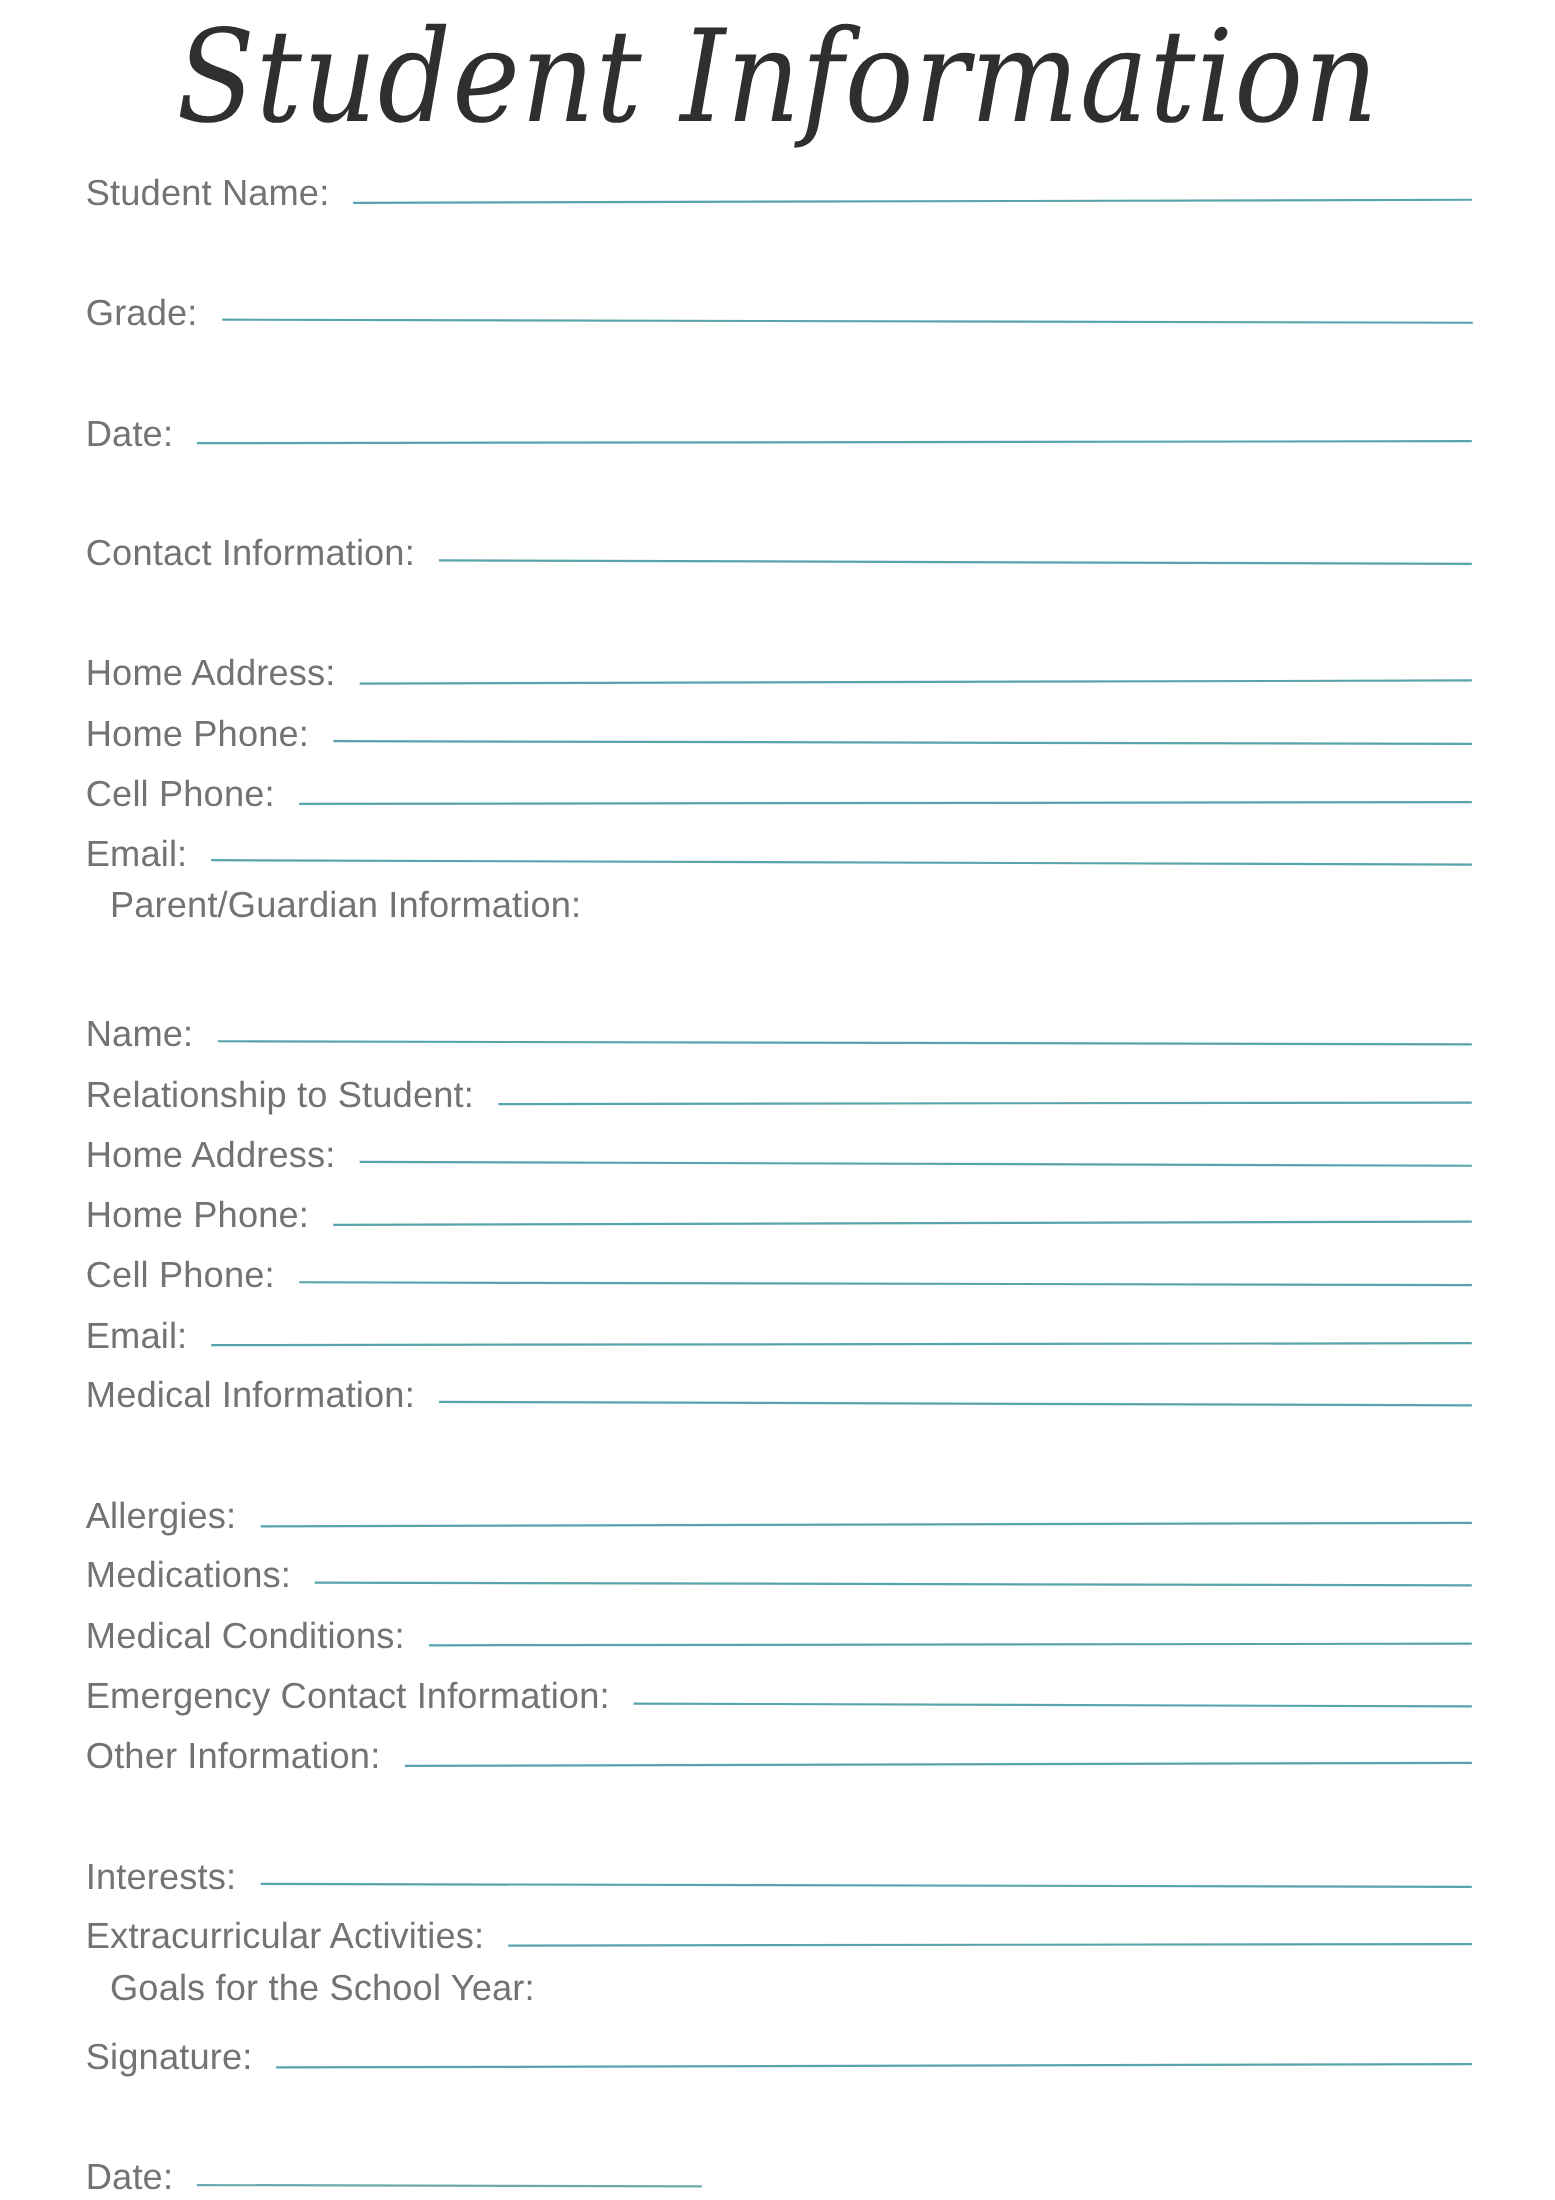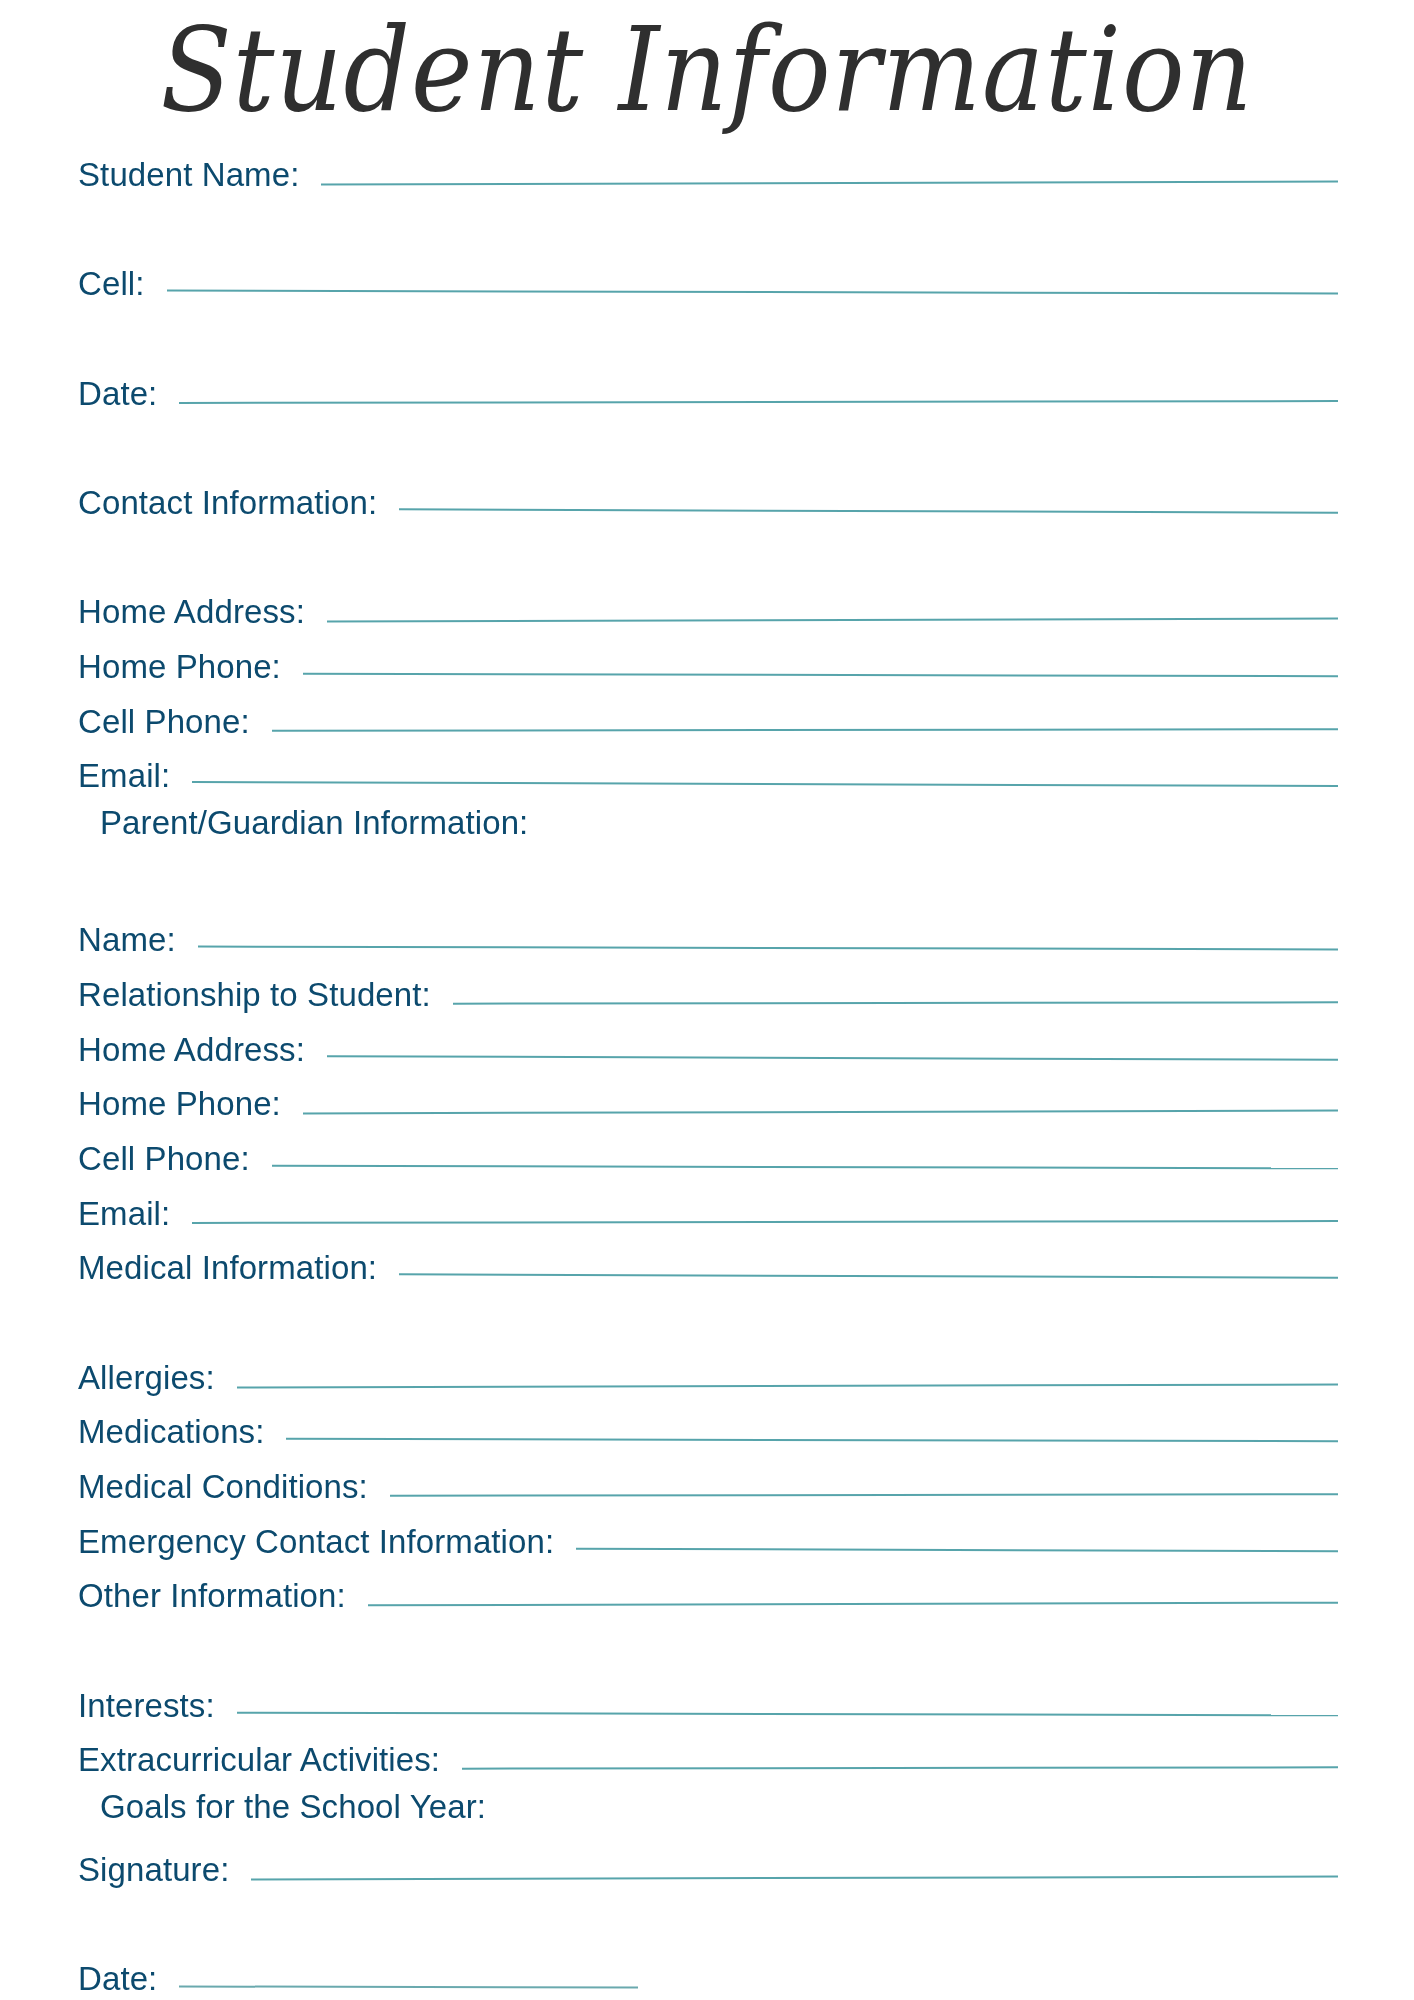--- a/index.html
+++ b/index.html
@@ -58,21 +58,21 @@
     display: flex;
     align-items: baseline;
     white-space: nowrap;
   }
 
   .row .label {
     font-family: "Liberation Sans", sans-serif;
     font-weight: 400;
     font-size: 33px;
     line-height: 38px;
-    color: #0c4a6e;
+    color: #737373;
     flex: 0 0 auto;
     letter-spacing: 0.1px;
   }
 
   .row .rule {
     flex: 1 1 auto;
     position: relative;
     height: 38px;
     margin-left: 22px;
     overflow: visible;
@@ -110,21 +110,21 @@
   <div id="title">Student Information</div>
 
   <div id="form">
 
     <div class="row tilt-a" style="top:148px;">
       <span class="label">Student Name:</span>
       <span class="rule"></span>
     </div>
 
     <div class="row tilt-b" style="top: 257.333px;">
-      <span class="label">Cell:</span>
+      <span class="label">Grade:</span>
       <span class="rule"></span>
     </div>
 
     <div class="row tilt-c" style="top: 366.667px;">
       <span class="label">Date:</span>
       <span class="rule"></span>
     </div>
 
     <div class="row tilt-d" style="top: 476px;">
       <span class="label">Contact Information:</span>

